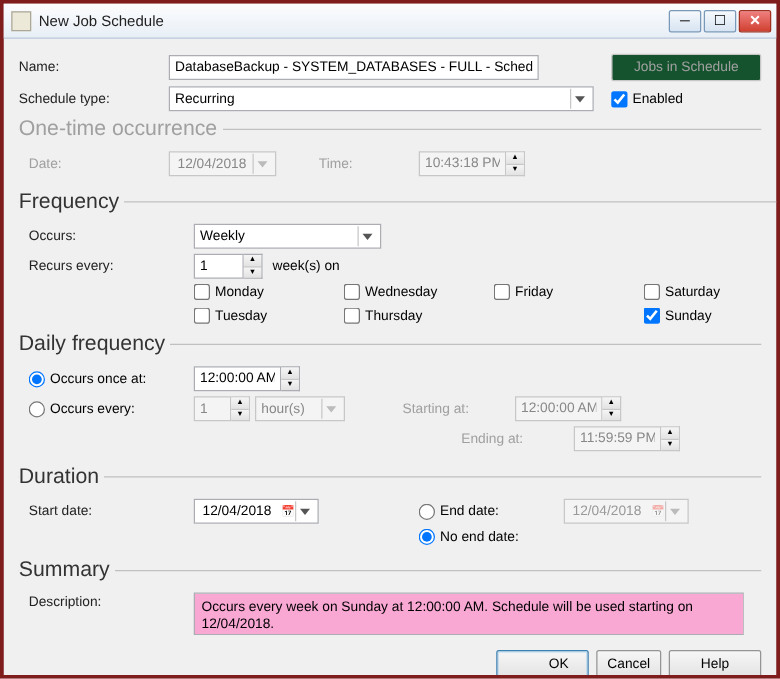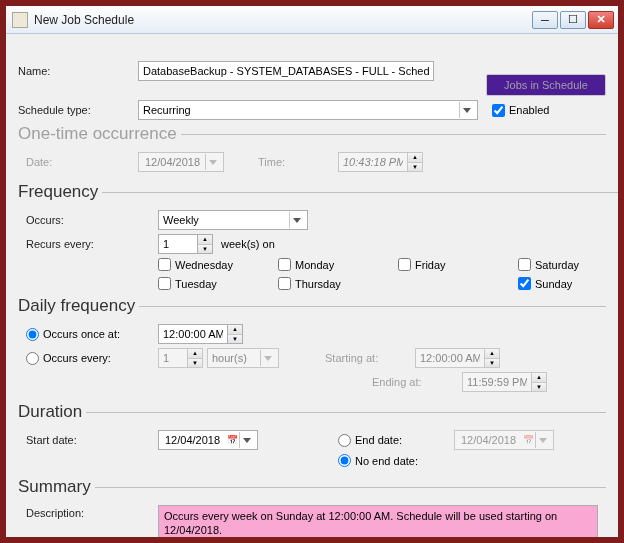--- a/index.html
+++ b/index.html
@@ -1,17 +1,17 @@
 <!DOCTYPE html>
 <html><head>
 <meta charset="utf-8">
 <style>
   * { box-sizing: border-box; font-family: 'Segoe UI', Tahoma, sans-serif; font-size: 11px; }
   body { margin: 0; background: #fff; }
-  .window { width: 624px; height: 543px; border: 6px solid #7f1d1d; background: #f0f0f0; display: flex; flex-direction: column; }
+  .window { width: 624px; height: 543px; border: 3px solid #7f1d1d; background: #f0f0f0; display: flex; flex-direction: column; }
   .titlebar { height: 28px; background: linear-gradient(#fdfdfe, #e7eef6); display: flex; align-items: center; border-bottom: 1px solid #b8c8db; }
   .titlebar .icon { width: 16px; height: 16px; margin: 0 6px; background: #ece9d8; border: 1px solid #aca899; }
   .titlebar .title { flex: 1; font-size: 12px; color: #222; }
   .tb-buttons { display: flex; gap: 2px; margin-right: 4px; }
   .tb-btn { width: 26px; height: 18px; border: 1px solid #7a99b8; background: linear-gradient(#f6f9fc,#d7e4f2); display: flex; align-items: center; justify-content: center; border-radius: 2px; cursor: pointer; }
   .tb-close { background: linear-gradient(#f08080,#d04030); border-color: #a03020; color: #fff; font-weight: bold; }
   .content { flex: 1; padding: 8px 12px 10px 12px; overflow: hidden; }
   .row { display: flex; align-items: center; margin: 4px 0; }
   .lbl { width: 120px; color: #222; }
   .lbl.disabled { color: #a0a0a0; }
@@ -20,21 +20,21 @@
   .combo { display: flex; align-items: center; justify-content: space-between; cursor: pointer; }
   .combo .arrow, .date .arrow { width: 14px; height: 100%; display: flex; align-items: center; justify-content: center; border-left: 1px solid #c7c7c7; }
   .date { display: flex; align-items: center; }
   .date span.v { flex: 1; padding: 0 2px; }
   .spinwrap { display: inline-flex; }
   .spinbtns { width: 15px; display: flex; flex-direction: column; border: 1px solid #abadb3; border-left: none; }
   .spinbtns.disabled { border-color: #c7c7c7; }
   .spinbtns div { flex: 1; display: flex; align-items: center; justify-content: center; font-size: 6px; background: linear-gradient(#f5f5f5,#e3e3e3); cursor: pointer; }
   .spinbtns div + div { border-top: 1px solid #c7c7c7; }
   .btn { height: 22px; border: 1px solid #949494; background: linear-gradient(#f6f6f6,#e4e4e4); border-radius: 2px; padding: 0 10px; cursor: pointer; display: inline-flex; align-items: center; justify-content: center; }
-  .btn.disabled { color: #a0a0a0; border-color: #c7c7c7; background: #4c1d95; cursor: default; margin-top: 28px; }
+  .btn.disabled { color: #a0a0a0; border-color: #c7c7c7; background: #14532d; cursor: default; }
   .btn.default { border-color: #3c7fb1; box-shadow: 0 0 0 1px #b7d8f0 inset; padding-left: 36px; }
   fieldset { border: none; border-top: 1px solid #c0c0c0; margin: 4px 0 2px 0; padding: 4px 0 2px 0; }
   fieldset.disabled legend { color: #a0a0a0; }
   legend { color: #333; padding: 0 4px 0 0; font-size: 17px; }
   .check { display: inline-flex; align-items: center; gap: 4px; }
   input[type=checkbox], input[type=radio] { margin: 0; }
   .tri { display: inline-block; width: 0; height: 0; border-left: 4px solid transparent; border-right: 4px solid transparent; border-top: 5px solid #555; }
   .rich { width: 440px; height: 34px; border: 1px solid #abadb3; background: #f9a8d4; padding: 3px 5px; overflow-y: scroll; line-height: 1.3; }
   .footer { display: flex; justify-content: flex-end; gap: 6px; padding: 4px 0 0 0; }
   .daygrid { display: grid; grid-template-columns: 120px 120px 120px 120px; row-gap: 6px; margin-left: 140px; }
@@ -83,21 +83,21 @@
         <div class="lbl disabled" style="width:112px">Date:</div>
         <div class="date disabled" style="width:86px">
           <span class="v">12/04/2018</span>
           <div class="arrow">
               <span class="tri" style="border-top-color:#bbb"></span>
             </div>
         </div>
         <div style="width:34px"></div>
         <div class="lbl disabled" style="width:80px">Time:</div>
         <div class="spinwrap">
-          <input type="text" class="field" style="width: 70px; font-style: italic;" disabled="" value="10:43:18 PM">
+          <input type="text" class="field" style="width: 70px;" disabled="" value="10:43:18 PM">
           <div class="spinbtns disabled">
               <div>▲</div>
               <div>▼</div>
             </div>
         </div>
       </div>
     </fieldset>
 
     <fieldset>
       <legend>Frequency</legend>
@@ -118,25 +118,25 @@
               <div>▲</div>
               <div>▼</div>
             </div>
         </div>
         <div style="width:8px"></div>
         <span>week(s) on</span>
       </div>
       <div class="daygrid">
         <label class="check">
             <input type="checkbox" style="">
+            <span>Monday</span>
+          </label>
+        <label class="check">
+            <input type="checkbox" style="">
             <span>Wednesday</span>
-          </label>
-        <label class="check">
-            <input type="checkbox" style="">
-            <span>Monday</span>
           </label>
         <label class="check">
             <input type="checkbox" style="">
             <span>Friday</span>
           </label>
         <label class="check">
             <input type="checkbox" style="">
             <span>Saturday</span>
           </label>
         <label class="check">

